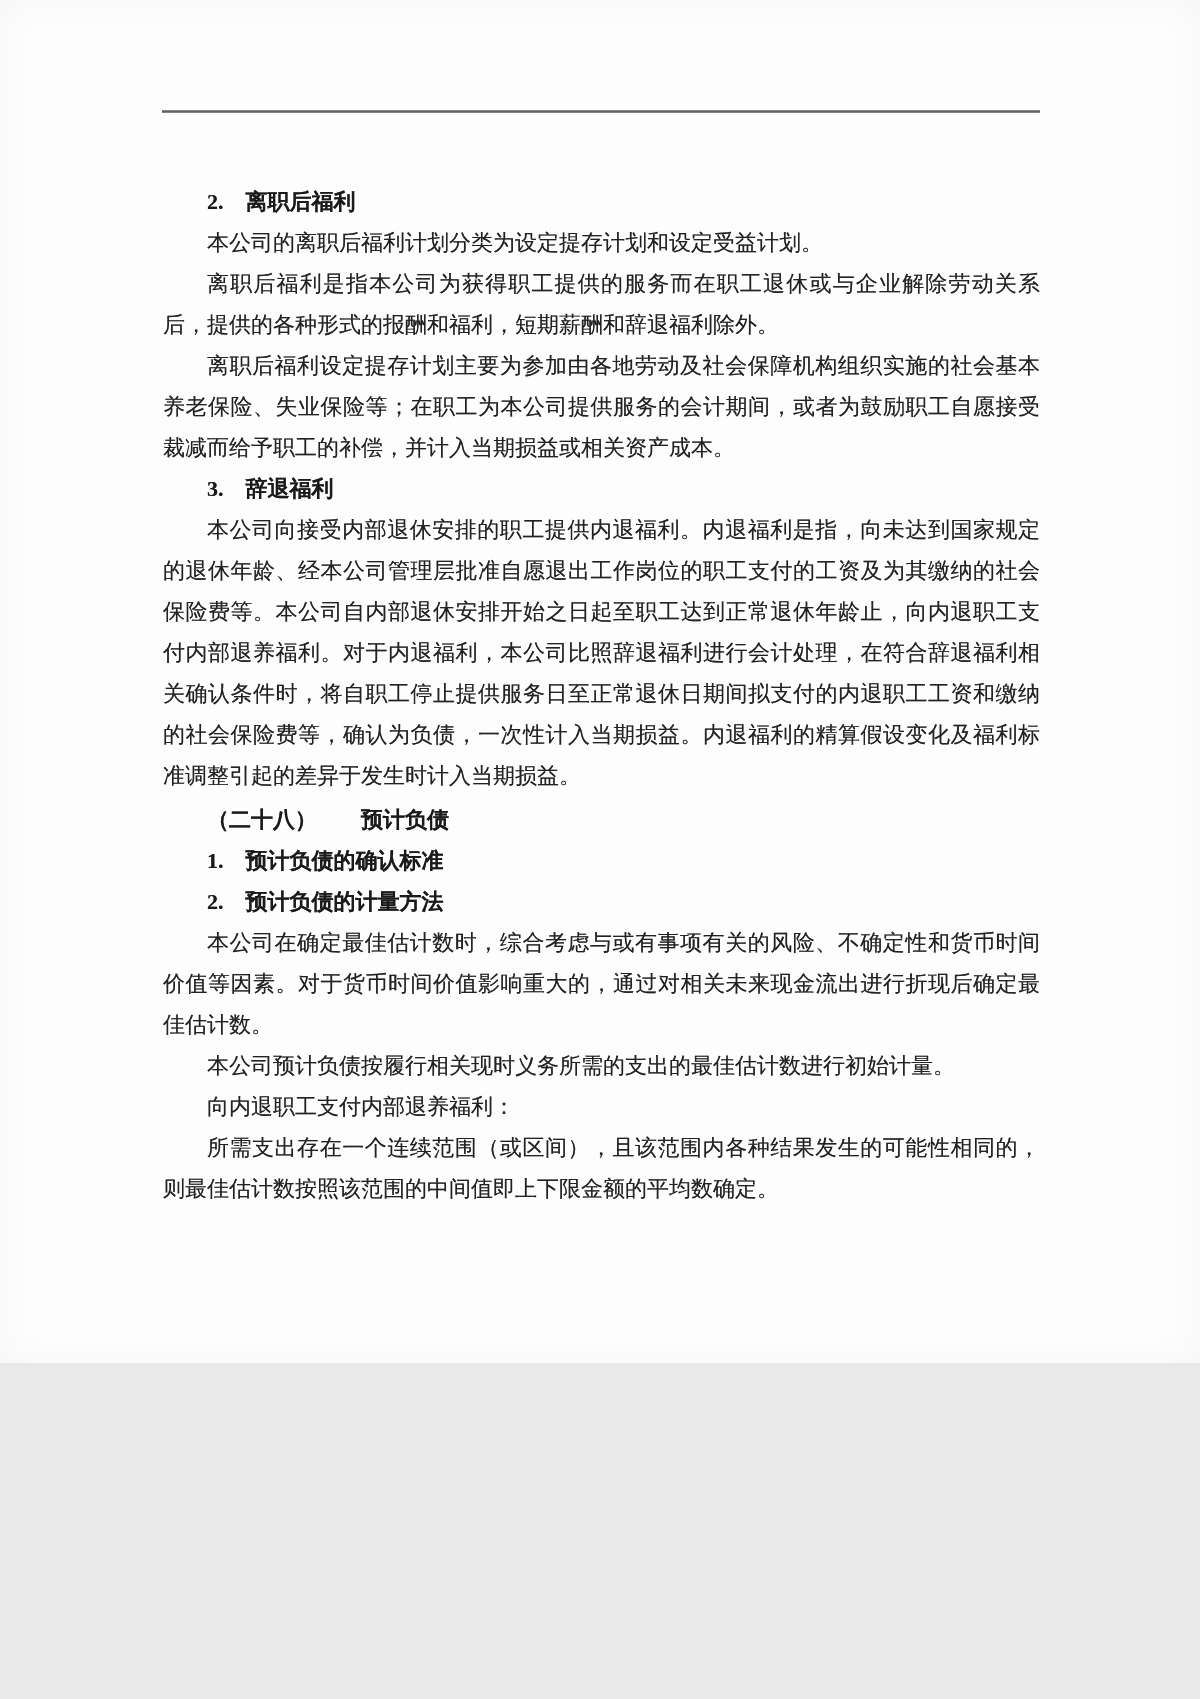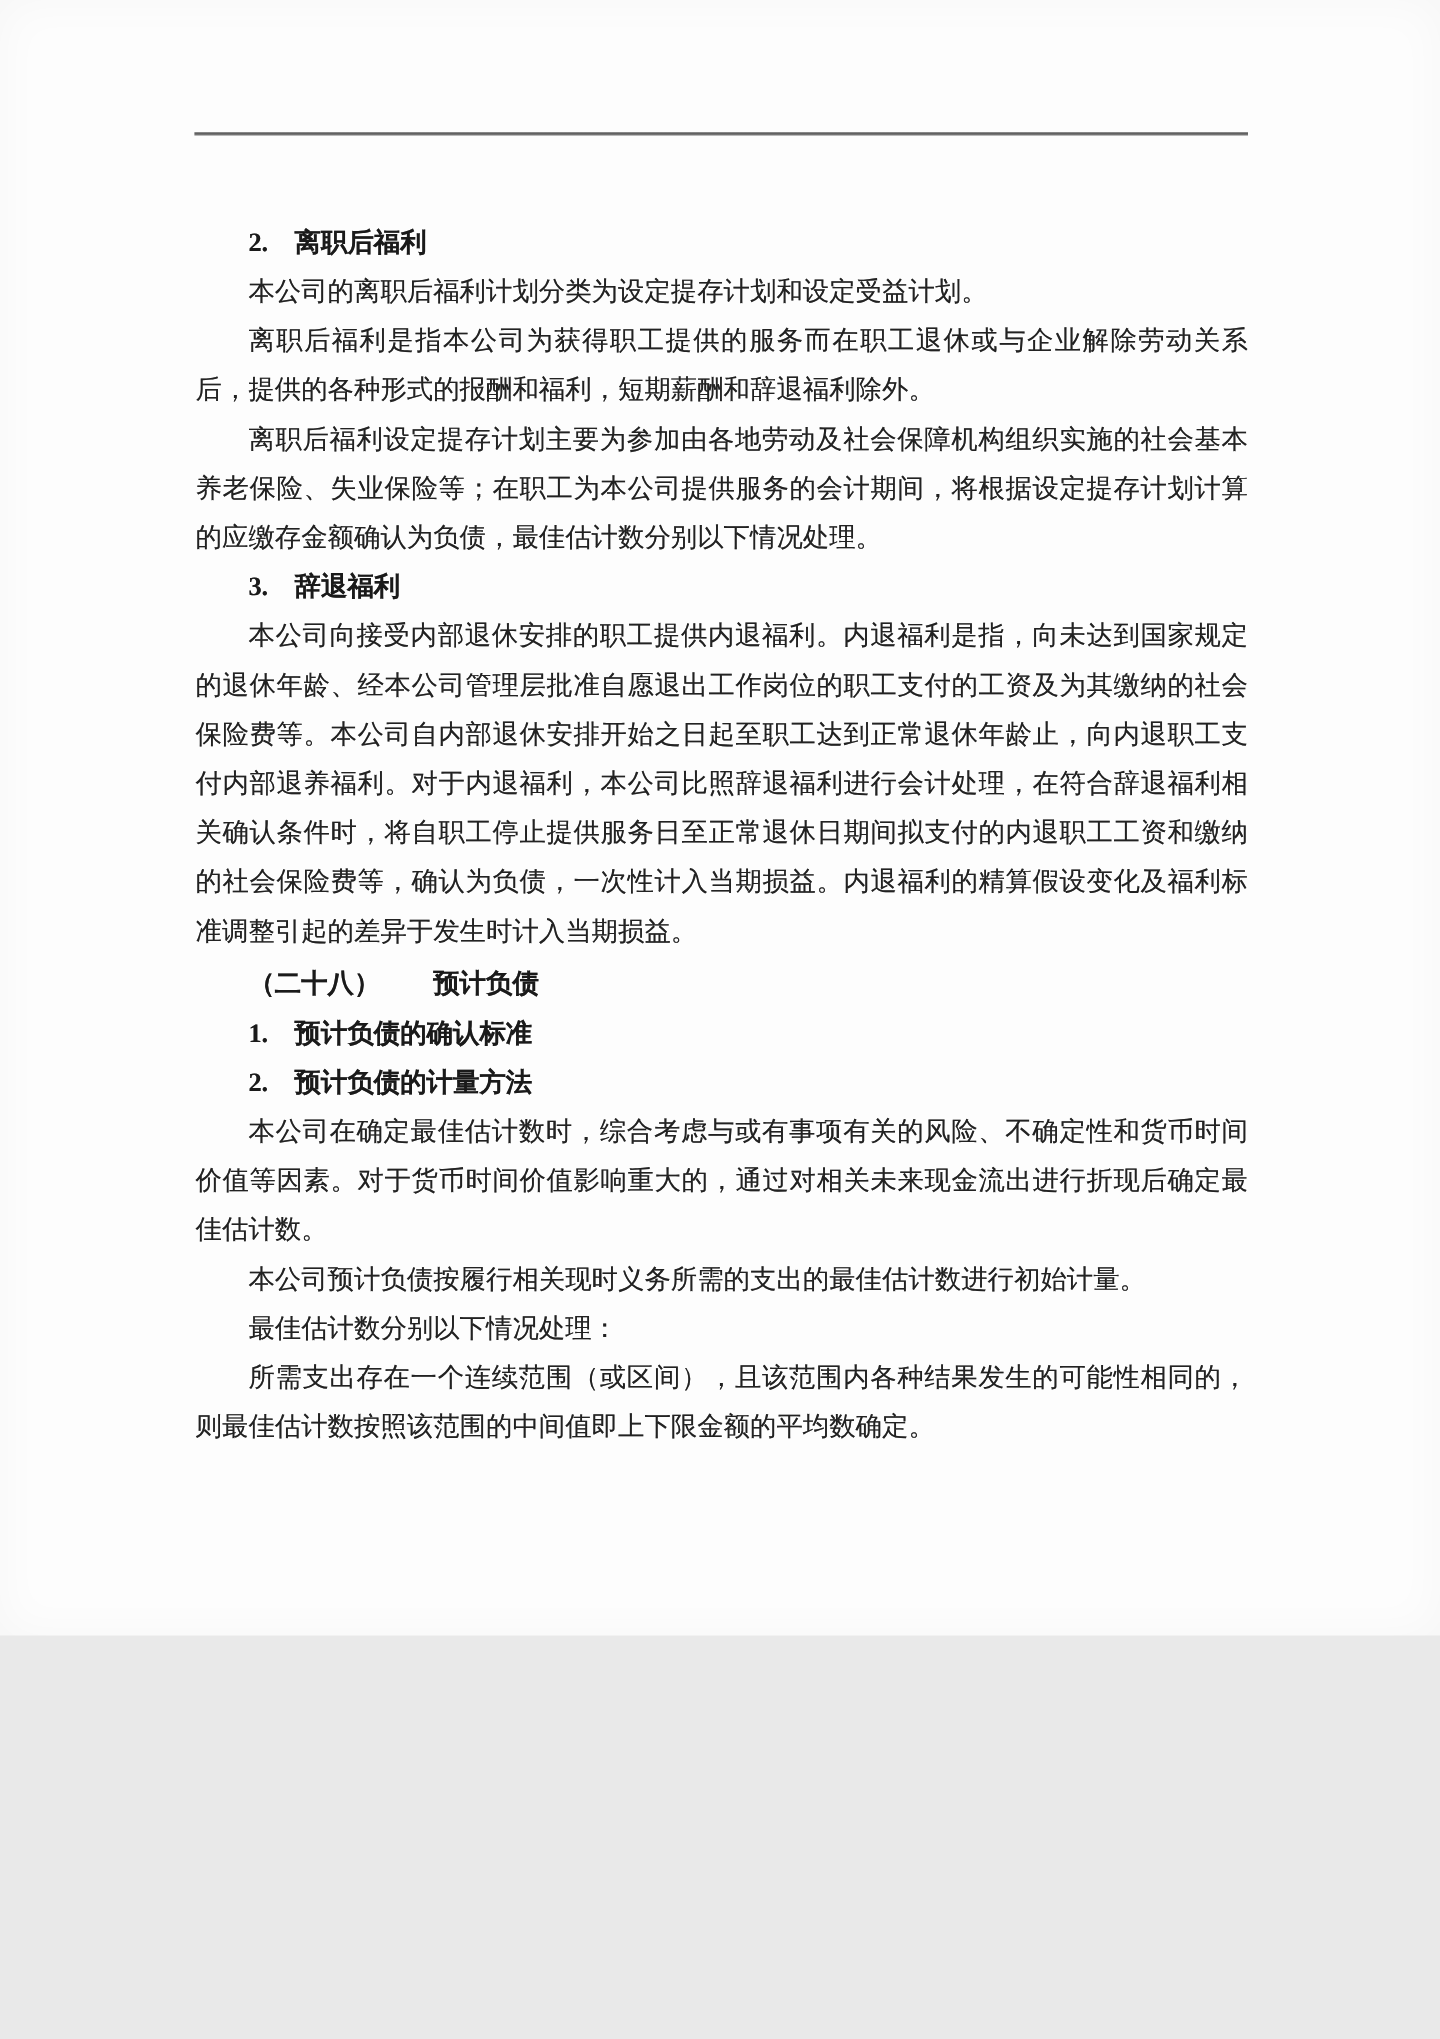--- a/index.html
+++ b/index.html
@@ -69,29 +69,29 @@
 <body>
 
 <div class="page">
 
   <div class="header-rule"></div>
 
   <div class="content">
     <div class="hd">2.　离职后福利</div>
     <div class="para">本公司的离职后福利计划分类为设定提存计划和设定受益计划。</div>
     <div class="para">离职后福利是指本公司为获得职工提供的服务而在职工退休或与企业解除劳动关系后，提供的各种形式的报酬和福利，短期薪酬和辞退福利除外。</div>
-    <div class="para">离职后福利设定提存计划主要为参加由各地劳动及社会保障机构组织实施的社会基本养老保险、失业保险等；在职工为本公司提供服务的会计期间，将根据设定提存计划计算的应缴存金额确认为负债，最佳估计数分别以下情况处理。</div>
+    <div class="para">离职后福利设定提存计划主要为参加由各地劳动及社会保障机构组织实施的社会基本养老保险、失业保险等；在职工为本公司提供服务的会计期间，或者为鼓励职工自愿接受裁减而给予职工的补偿，并计入当期损益或相关资产成本。</div>
     <div class="hd">3.　辞退福利</div>
     <div class="para">本公司向接受内部退休安排的职工提供内退福利。内退福利是指，向未达到国家规定的退休年龄、经本公司管理层批准自愿退出工作岗位的职工支付的工资及为其缴纳的社会保险费等。本公司自内部退休安排开始之日起至职工达到正常退休年龄止，向内退职工支付内部退养福利。对于内退福利，本公司比照辞退福利进行会计处理，在符合辞退福利相关确认条件时，将自职工停止提供服务日至正常退休日期间拟支付的内退职工工资和缴纳的社会保险费等，确认为负债，一次性计入当期损益。内退福利的精算假设变化及福利标准调整引起的差异于发生时计入当期损益。</div>
     <div class="hd section">（二十八）　　预计负债</div>
     <div class="hd">1.　预计负债的确认标准</div>
     <div class="hd">2.　预计负债的计量方法</div>
     <div class="para">本公司在确定最佳估计数时，综合考虑与或有事项有关的风险、不确定性和货币时间价值等因素。对于货币时间价值影响重大的，通过对相关未来现金流出进行折现后确定最佳估计数。</div>
     <div class="para">本公司预计负债按履行相关现时义务所需的支出的最佳估计数进行初始计量。</div>
-    <div class="para">最佳估计数分别以下情况处理：</div>
+    <div class="para">向内退职工支付内部退养福利：</div>
     <div class="para">所需支出存在一个连续范围（或区间），且该范围内各种结果发生的可能性相同的，则最佳估计数按照该范围的中间值即上下限金额的平均数确定。</div>
   </div>
 
   <div class="footer">
     <span class="footer-title">财务报表附注</span><span class="footer-page">第29页</span>
   </div>
 
 </div>
 
 </body></html>

